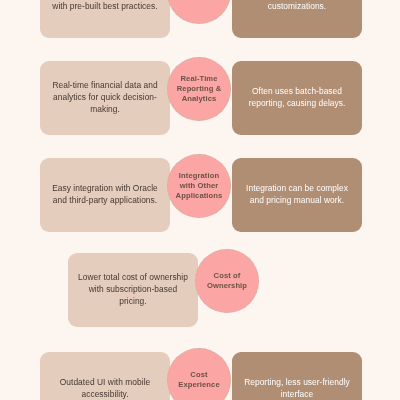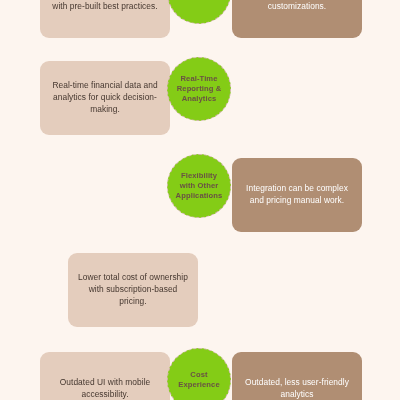--- a/index.html
+++ b/index.html
@@ -63,21 +63,21 @@
     color: #ffffff;
   }
 
   .badge {
     position: absolute;
     left: 167px;
     top: -4px;
     width: 64px;
     height: 64px;
     border-radius: 50%;
-    background: #84cc16;
+    background: #fca5a5;
     border: 1.4px dashed #cbb3a0;
     display: flex;
     align-items: center;
     justify-content: center;
     text-align: center;
     box-sizing: border-box;
   }
 
   .badge span {
     display: block;
@@ -106,42 +106,51 @@
     </div>
   </div>
 
   <div class="row" style="top:61px;text-decoration:underline;">
     <div class="card left">
       <span>Real-time financial data and analytics for quick decision-making.</span>
     </div>
     <div class="badge">
       <span>Real-Time Reporting &amp; Analytics</span>
     </div>
+    <div class="card right">
+      <span>Often uses batch-based reporting, causing delays.</span>
+    </div>
   </div>
 
   <div class="row" style="top:158px;">
+    <div class="card left">
+      <span>Easy integration with Oracle and third-party applications.</span>
+    </div>
     <div class="badge">
-      <span>Flexibility with Other Applications</span>
+      <span>Integration with Other Applications</span>
     </div>
     <div class="card right">
       <span>Integration can be complex and pricing manual work.</span>
     </div>
   </div>
 
   <div class="row" style="top:253px;margin-left:28px;">
     <div class="card left">
       <span>Lower total cost of ownership with subscription-based pricing.</span>
+    </div>
+    <div class="badge">
+      <span>Cost of Ownership</span>
     </div>
   </div>
 
   <div class="row" style="top:352px;">
     <div class="card left">
       <span>Outdated UI with mobile accessibility.</span>
     </div>
     <div class="badge">
       <span>Cost Experience</span>
     </div>
     <div class="card right">
-      <span>Outdated, less user-friendly analytics</span>
+      <span>Reporting, less user-friendly interface</span>
     </div>
   </div>
 
 </div>
 
 </body></html>

